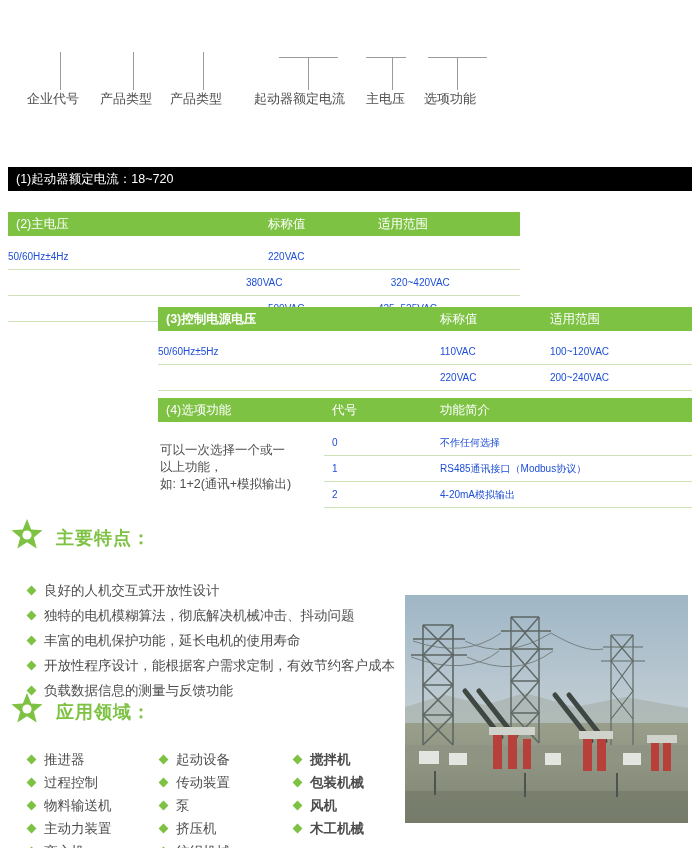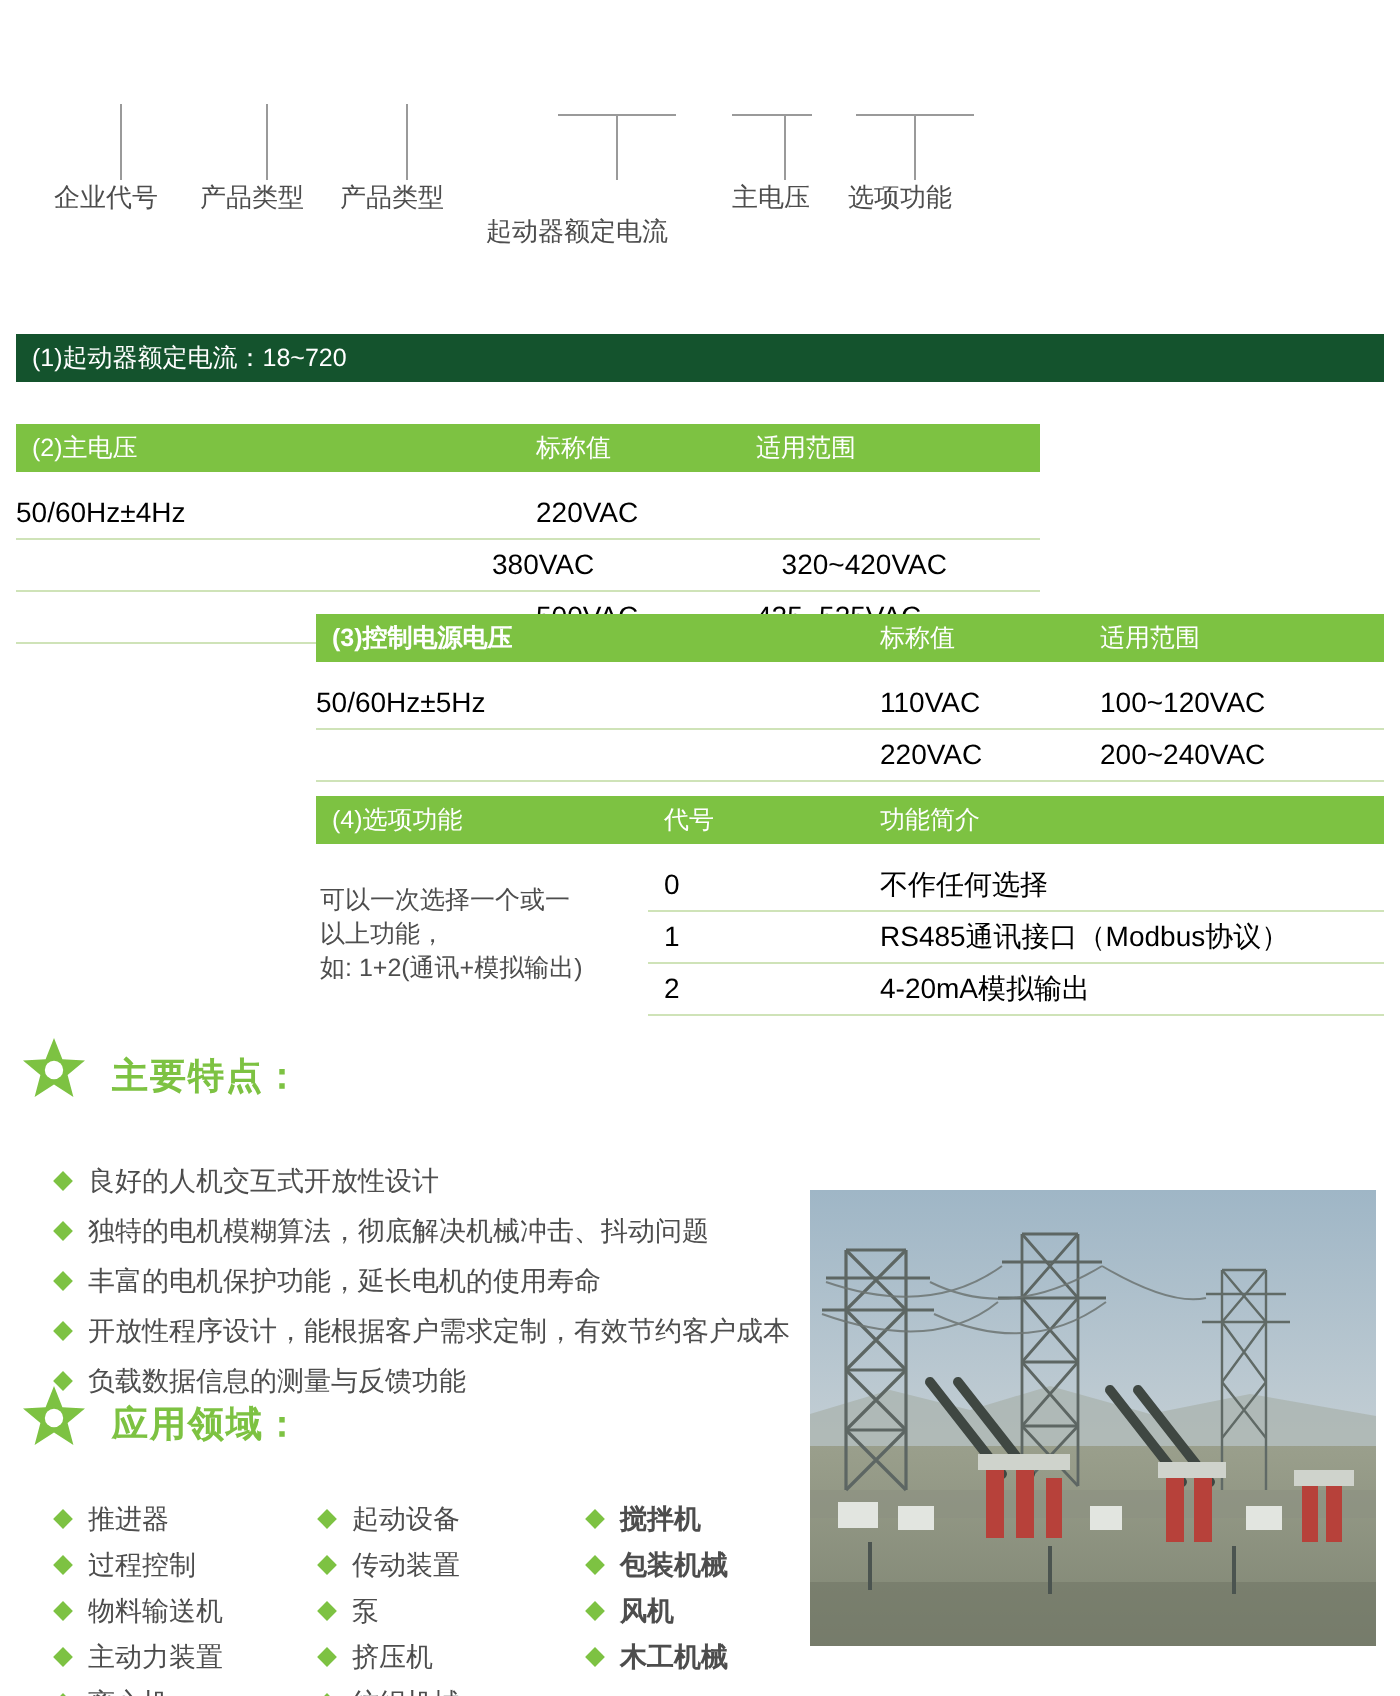--- a/index.html
+++ b/index.html
@@ -67,21 +67,21 @@
     font-size: 13px;
     color: #4d4d4d;
     white-space: nowrap;
   }
 
   
   .sec {
     position: absolute;
   }
   .green-head {
-    background: #14532d;
+    background: #000000;
     color: #ffffff;
     font-size: 12.5px;
     height: 24px;
     line-height: 24px;
     padding-left: 8px;
     box-sizing: border-box;
   }
   .green-head-tbl {
     display: flex;
     background: #7dc242;
@@ -91,22 +91,22 @@
     align-items: center;
   }
   .green-head-tbl .c {
     box-sizing: border-box;
     padding-left: 8px;
     height: 24px;
     line-height: 24px;
   }
   .rowline {
     display: flex;
-    font-size: 14px;
-    color: #000000;
+    font-size: 10px;
+    color: #1d4ed8;
     align-items: center;
   }
   .rowline .c {
     box-sizing: border-box;
     padding-left: 8px;
     height: 25px;
     line-height: 25px;
   }
   .bb {
     border-bottom: 1px solid #cfe3b8;
@@ -182,21 +182,21 @@
   <div class="hbar" style="left:366px; top:57px; width:40px;"></div>
   <div class="leader" style="left:392px; top:57px; height:33px;"></div>
 
   <div class="hbar" style="left:428px; top:57px; width:59px;"></div>
   <div class="leader" style="left:457px; top:57px; height:33px;"></div>
 
   <div class="label-row">
     <div class="lbl" style="left:27px;">企业代号</div>
     <div class="lbl" style="left:100px;">产品类型</div>
     <div class="lbl" style="left:170px;">产品类型</div>
-    <div class="lbl" style="left:243px;margin-top:17px;">起动器额定电流</div>
+    <div class="lbl" style="left:254px;">起动器额定电流</div>
     <div class="lbl" style="left:366px;">主电压</div>
     <div class="lbl" style="left:424px;">选项功能</div>
   </div>
 </div>
 
 <div class="sec" style="left:8px; top:167px; width:684px;">
   <div class="green-head">(1)起动器额定电流：18~720</div>
 </div>
 
 <div class="sec" style="left:8px; top:212px; width:512px;">

